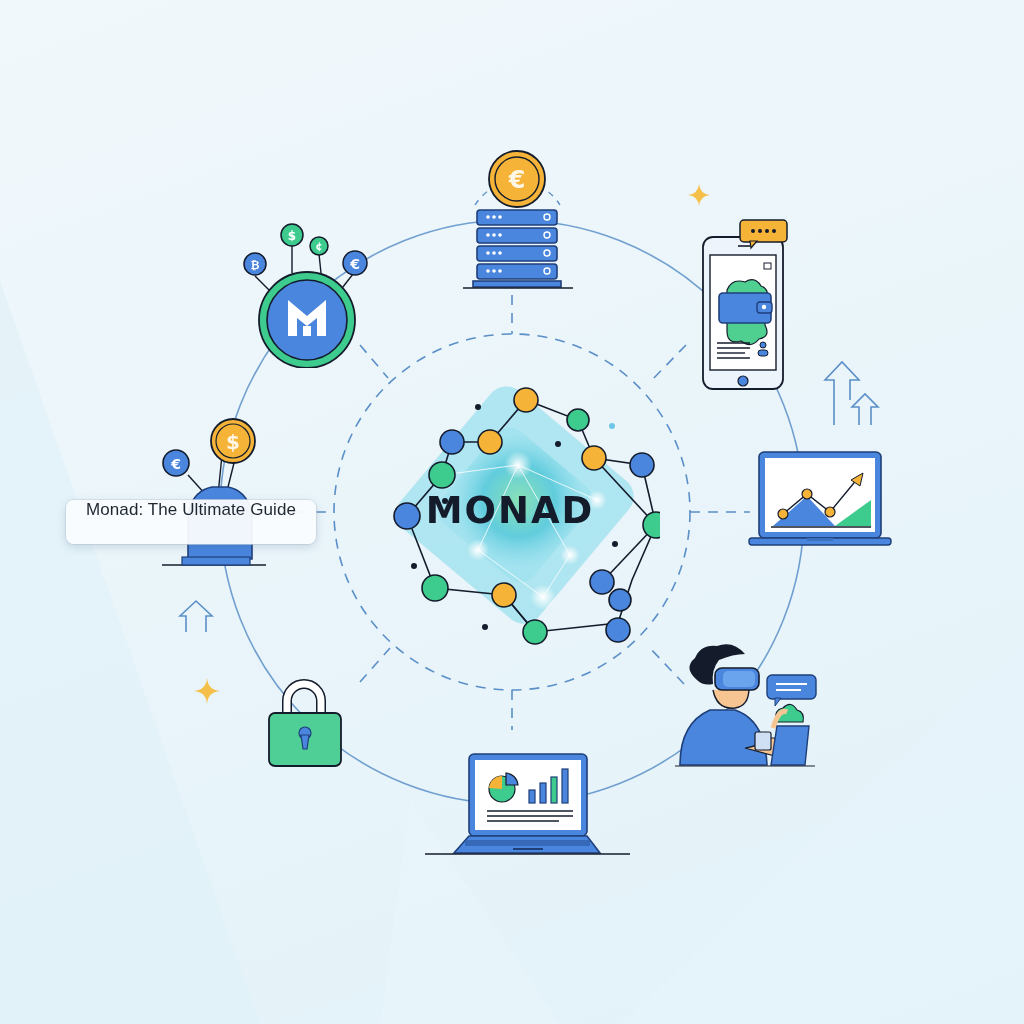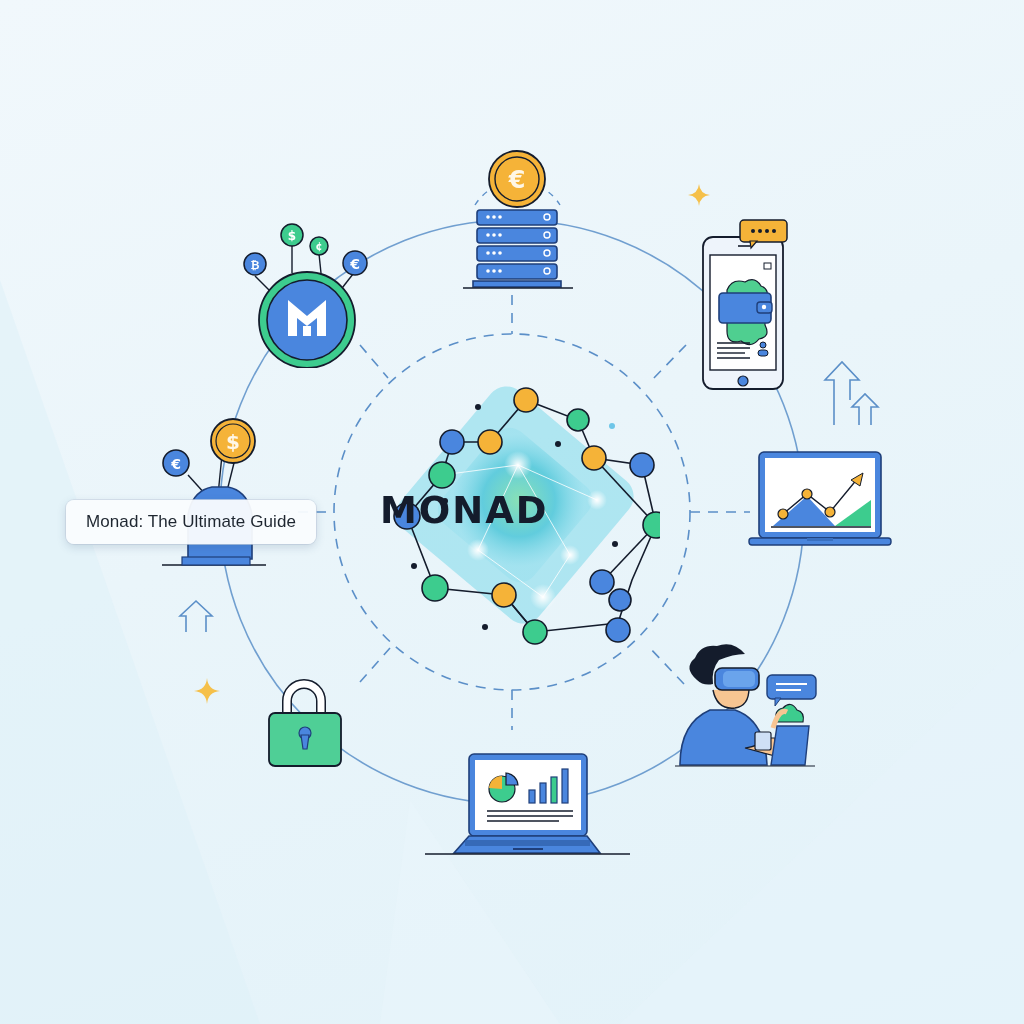--- a/index.html
+++ b/index.html
@@ -6,25 +6,25 @@
   body { width:1024px; height:1024px; overflow:hidden; position:relative;
     font-family: "Liberation Sans", "DejaVu Sans", sans-serif;
     background: linear-gradient(160deg, #f1f8fc 0%, #eaf5fa 45%, #e2f2f9 100%); }
   .bg-facet { position:absolute; inset:0; pointer-events:none; }
   .scene { position:absolute; left:0; top:0; width:1024px; height:1024px; }
   .node { position:absolute; }
   .caption-card {
     position:absolute; left:66px; top:500px; width:250px; height:44px;
     background:rgba(250,252,254,0.95); border-radius:8px;
     box-shadow:0 3px 10px rgba(40,70,110,0.18), 0 0 0 1px rgba(210,220,232,0.7);
-    display:flex; align-items:center; justify-content:center;
+    display:flex; justify-content:center;
     font-size:17px; color:#1e2630; letter-spacing:0.1px;
   }
   .hub-title {
-    position:absolute; left:380px; top:489px; width:260px; text-align:left;
+    position:absolute; left:380px; top:489px; width:260px; text-align:center;
     font-family:"DejaVu Sans", sans-serif; font-weight:bold; font-size:37px;
     color:#141c2c; letter-spacing:2px;
   }
 </style>
 </head>
 <body>
 
 <svg class="bg-facet" width="1024" height="1024">
   <polygon points="0,280 260,1024 0,1024" fill="#dff1f8" opacity="0.55"></polygon>
   <polygon points="620,1024 1024,640 1024,1024" fill="#e6f4fa" opacity="0.6"></polygon>

